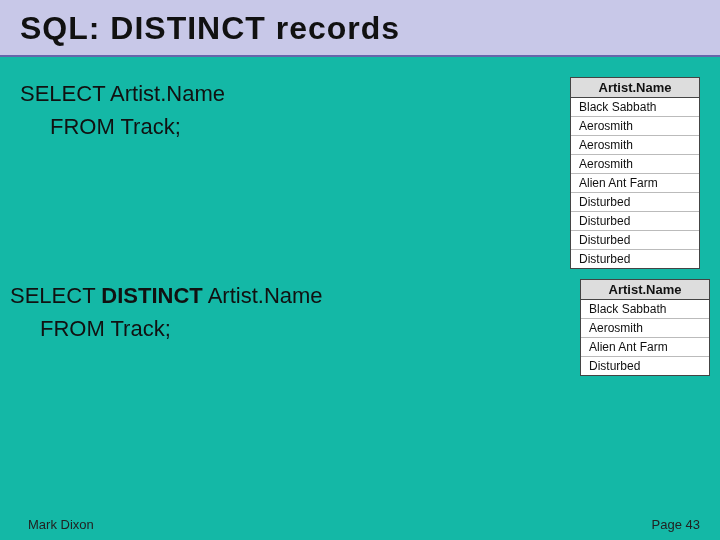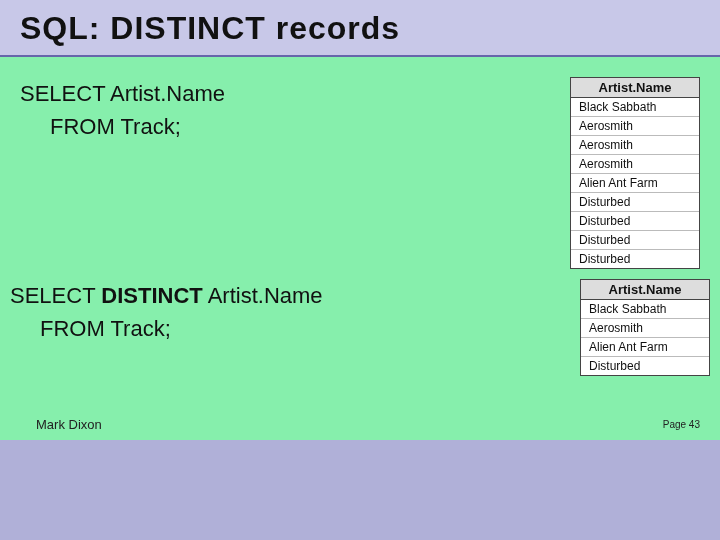--- a/index.html
+++ b/index.html
@@ -8,22 +8,22 @@
       width: 720px;
       height: 540px;
       background-color: #b0b0d8;
       font-family: Arial, sans-serif;
       position: relative;
       overflow: hidden;
     }
 
     .slide {
       width: 720px;
-      height: 440px;
-      background-color: #86efac;
+      height: 540px;
+      background-color: #14b8a6;
       position: relative;
     }
 
     .title-bar {
       background-color: #c8c8e8;
       border-bottom: 2px solid #6666aa;
       padding: 10px 20px 8px 20px;
     }
 
     .title-text {
@@ -85,34 +85,34 @@
       background: white;
     }
 
     .db-table-row:last-child {
       border-bottom: none;
     }
 
     .footer {
       position: absolute;
       bottom: 8px;
-      left: 36px;
+      left: 28px;
       right: 20px;
       display: flex;
       justify-content: space-between;
       align-items: center;
     }
 
     .footer-author {
       font-size: 13px;
       color: #222;
     }
 
     .footer-page {
-      font-size: 10px;
+      font-size: 13px;
       color: #222;
       padding-left: 16px;
     }
 
     .second-section {
       display: flex;
       flex-direction: row;
       align-items: flex-start;
       gap: 20px;
       padding: 0 10px;

